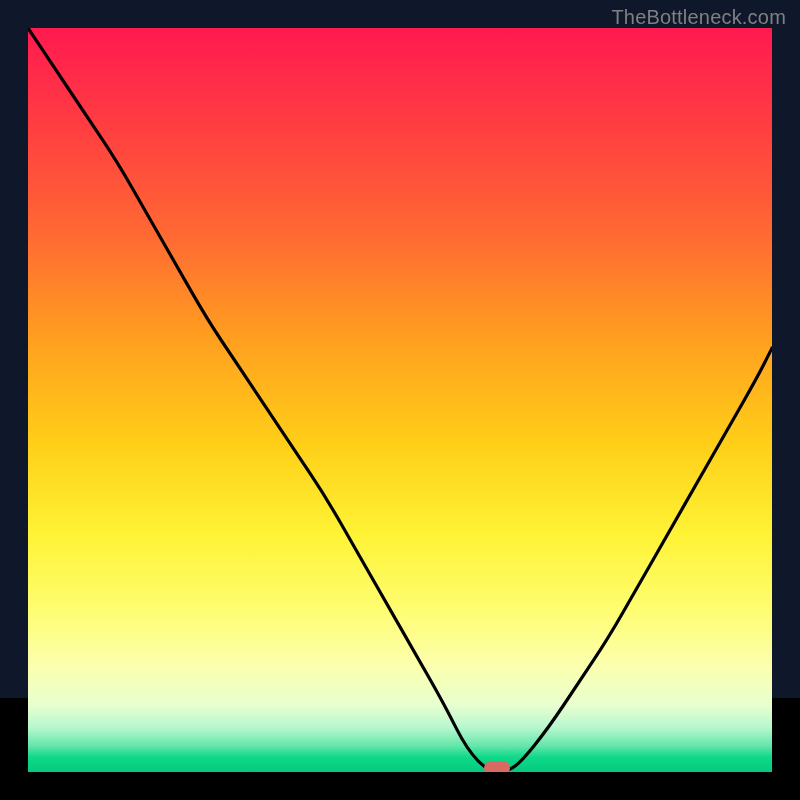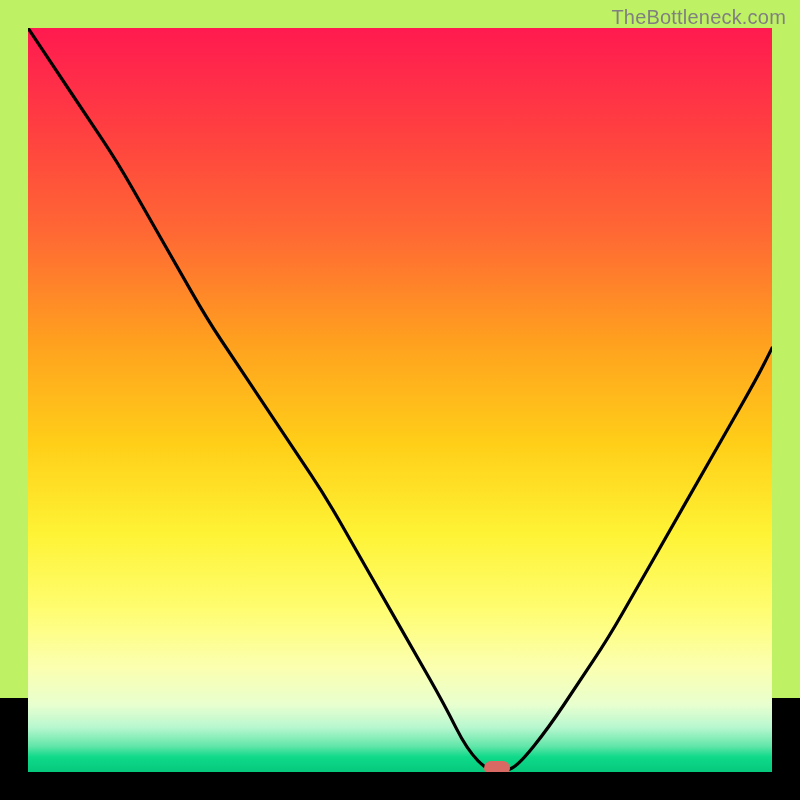--- a/index.html
+++ b/index.html
@@ -8,21 +8,21 @@
     width: 800px;
     height: 800px;
     background: #000;
     overflow: hidden;
     font-family: Arial, Helvetica, sans-serif;
   }
   .stage {
     position: relative;
     width: 800px;
     height: 698px;
-    background: #bef264;
+    background: #0f172a;
   }
   .watermark {
     position: absolute;
     top: 6px;
     right: 14px;
     color: #808080;
     font-size: 20px;
     font-weight: 500;
     letter-spacing: 0.2px;
     z-index: 5;

